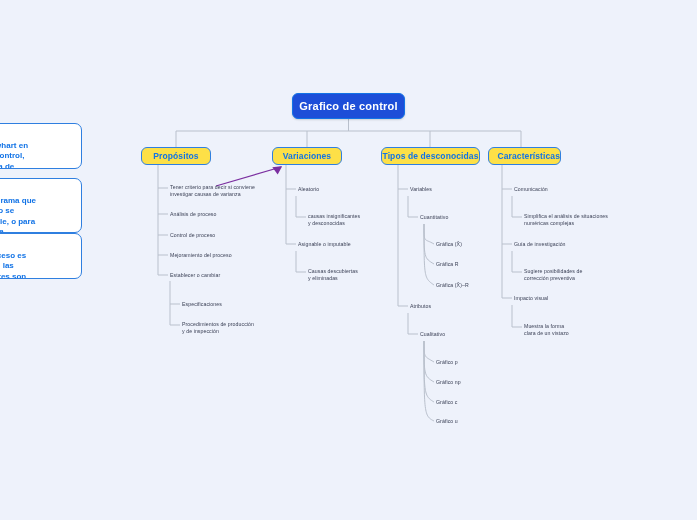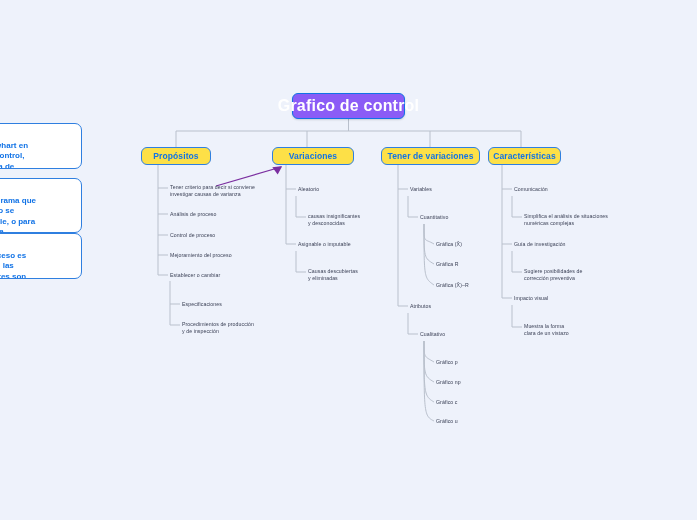--- a/index.html
+++ b/index.html
@@ -33,25 +33,25 @@
     position: absolute;
     box-sizing: border-box;
     border-radius: 6px;
     display: flex;
     align-items: center;
     justify-content: center;
     text-align: center;
     white-space: nowrap;
   }
   .node.root {
-    background: #8b5cf6;
+    background: #1d4ed8;
     border: 1px solid #1273e6;
     color: #ffffff;
     font-weight: bold;
-    font-size: 16px;
+    font-size: 11px;
     letter-spacing: 0.2px;
     box-shadow: 0 1px 2px rgba(0,0,0,0.15);
   }
   .node.branch {
     background: #fde047;
     border: 1.5px solid #2f7fe0;
     color: #1273e6;
     font-weight: bold;
     font-size: 8.5px;
     letter-spacing: 0.1px;
@@ -176,27 +176,27 @@
   </div>
   <div class="node note" style="left:-36px; top:233px; width:118px; height:46px;">
     <span>un proceso es
 cuando las
 presentes son</span>
   </div>
 
   <div class="node branch" style="left:141px; top:147px; width:70px; height:18px;">
     <span>Propósitos</span>
   </div>
-  <div class="node branch" style="left:272px; top:147px; width:82px; height:18px;">
+  <div class="node branch" style="left:272px; top:147px; width:70px; height:18px;">
     <span>Variaciones</span>
   </div>
   <div class="node branch" style="left:381px; top:147px; width:99px; height:18px;">
-    <span>Tener de variaciones</span>
-  </div>
-  <div class="node branch" style="left:488px; top:147px; width:73px; height:18px;">
+    <span>Tipos de desconocidas</span>
+  </div>
+  <div class="node branch" style="left:488px; top:147px; width:73px; height:18px;justify-content:flex-end;">
     <span>Características</span>
   </div>
 
   <div class="leaf lvl2" style="left:170px; top:184px; width:115px;">Tener criterio para decir si conviene
 investigar causas de varianza</div>
   <div class="leaf lvl2" style="left:170px; top:211px; width:115px;">Análisis de proceso</div>
   <div class="leaf lvl2" style="left:170px; top:232px; width:115px;">Control de proceso</div>
   <div class="leaf lvl2" style="left:170px; top:252px; width:115px;">Mejoramiento del proceso</div>
   <div class="leaf lvl2" style="left:170px; top:272px; width:115px;">Establecer o cambiar</div>
   <div class="leaf lvl3" style="left:182px; top:301px; width:110px;">Especificaciones</div>

